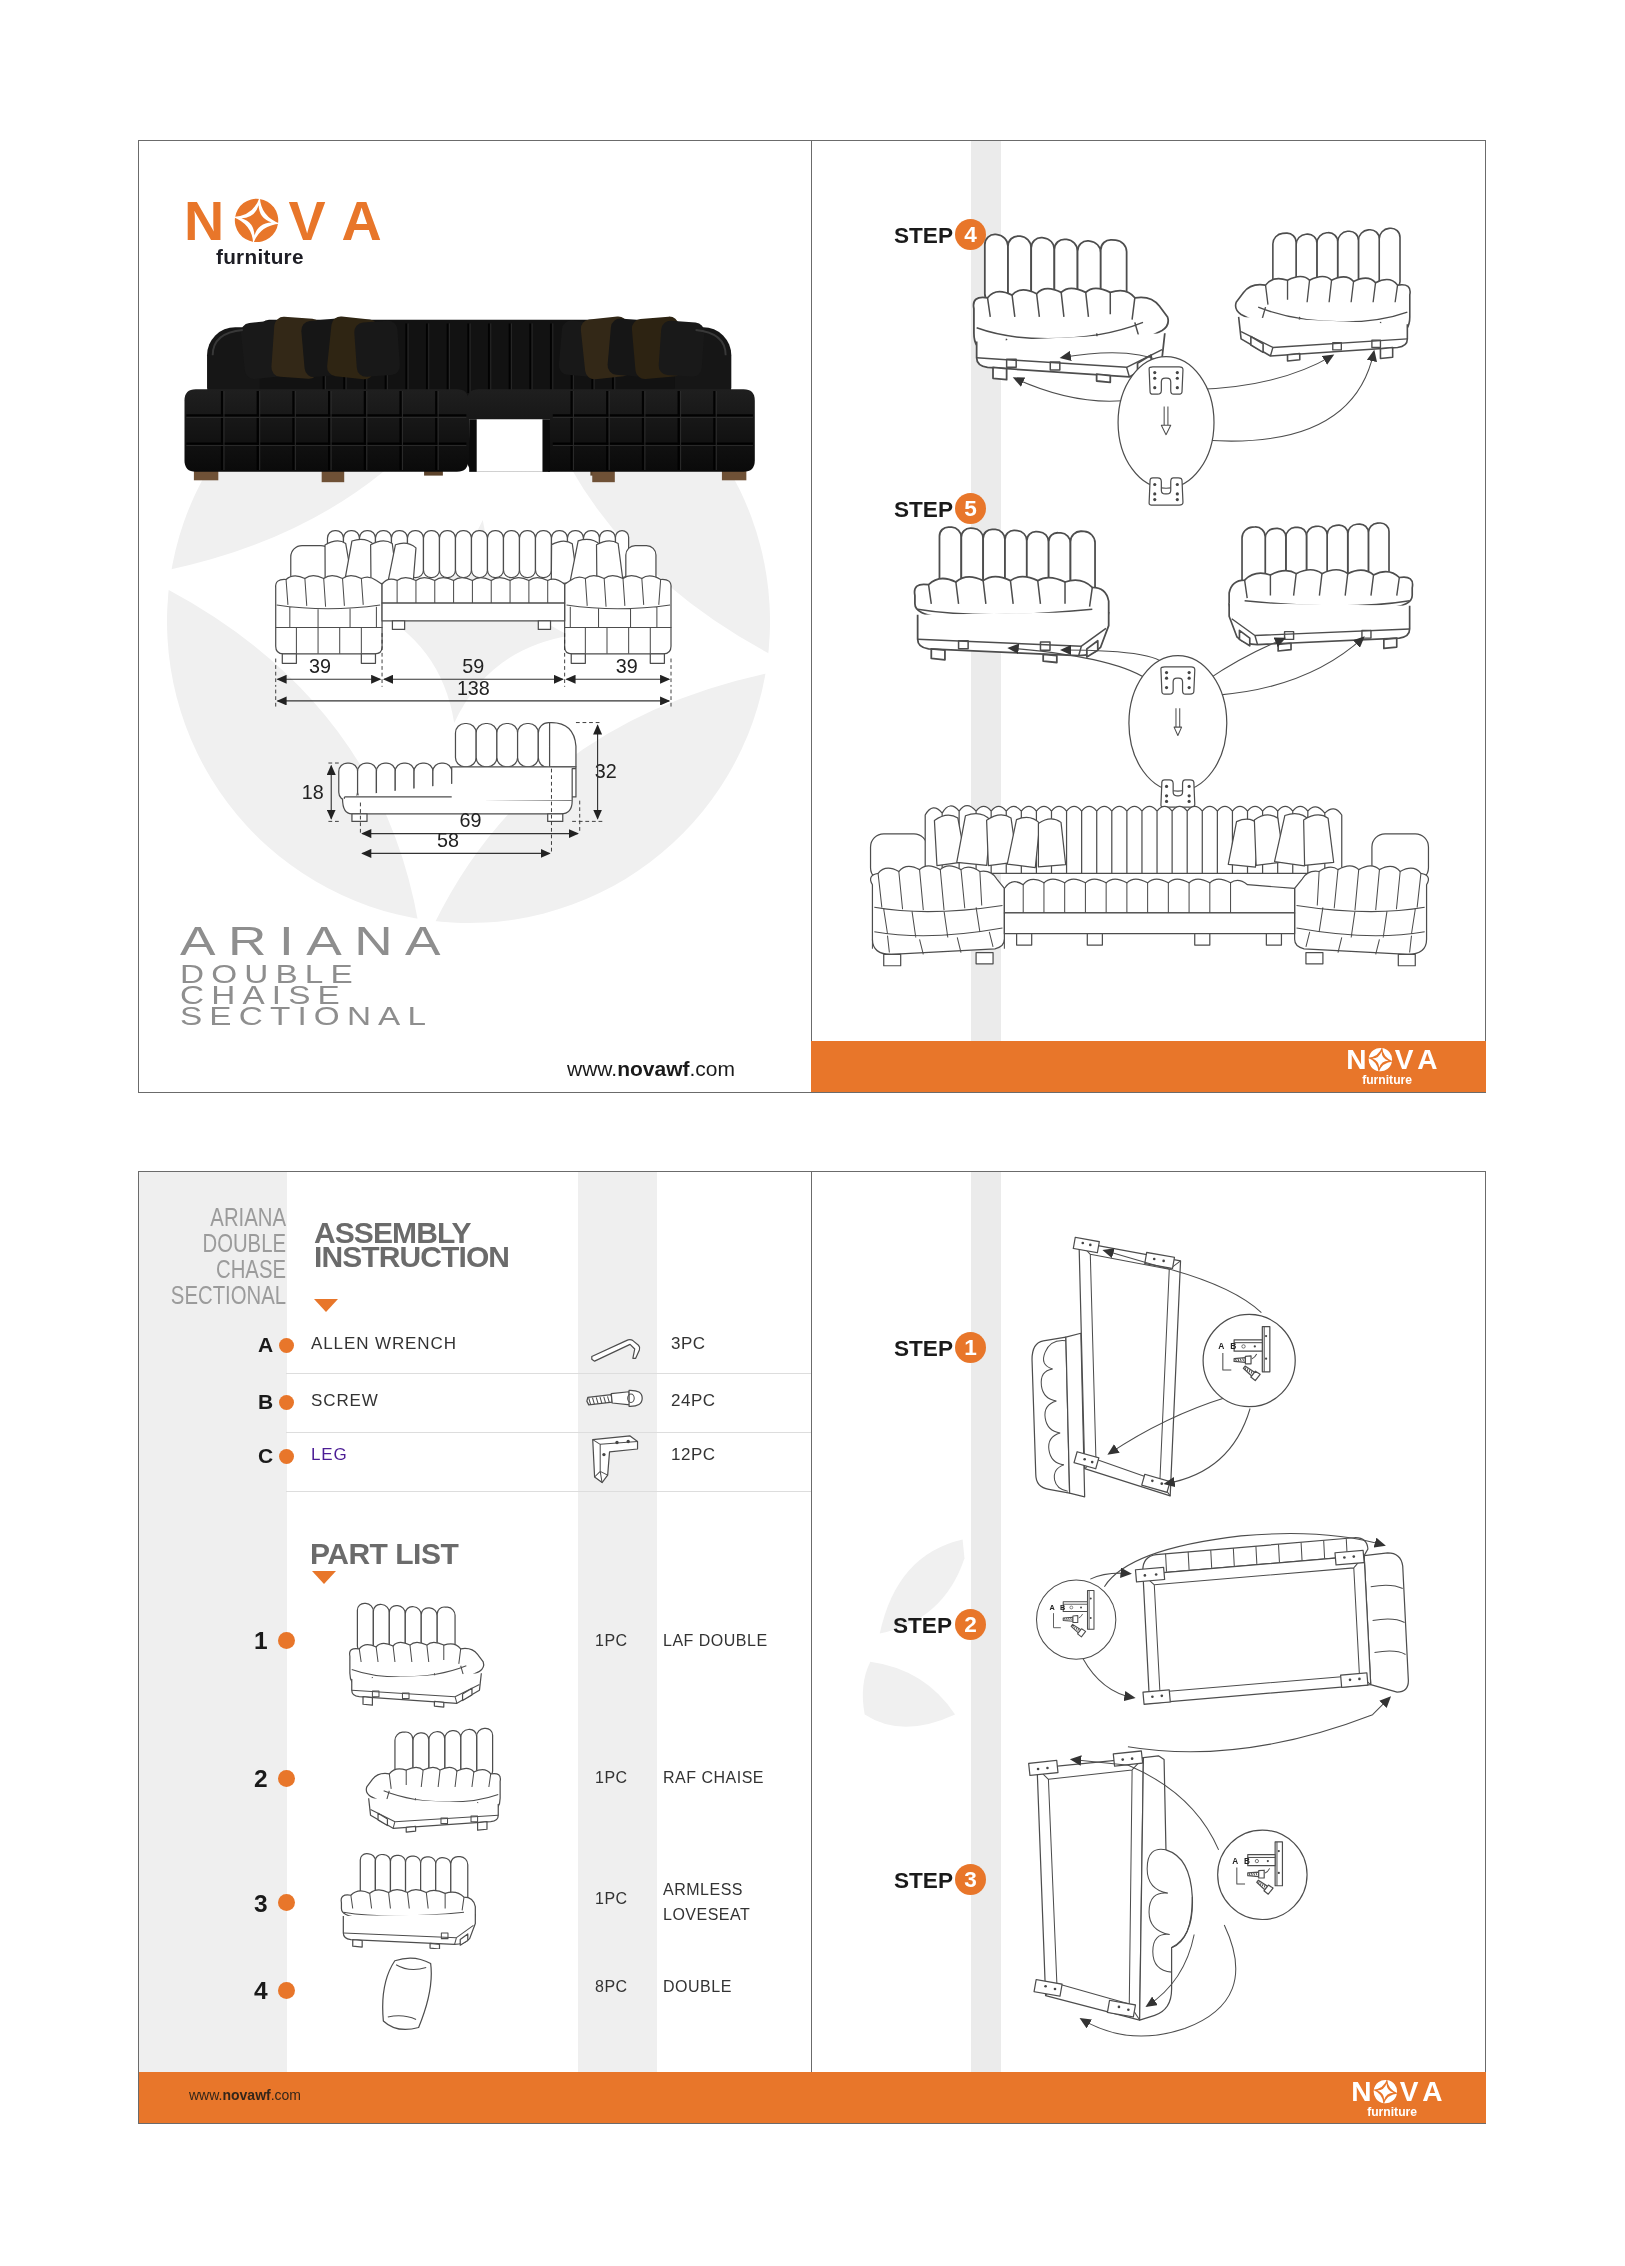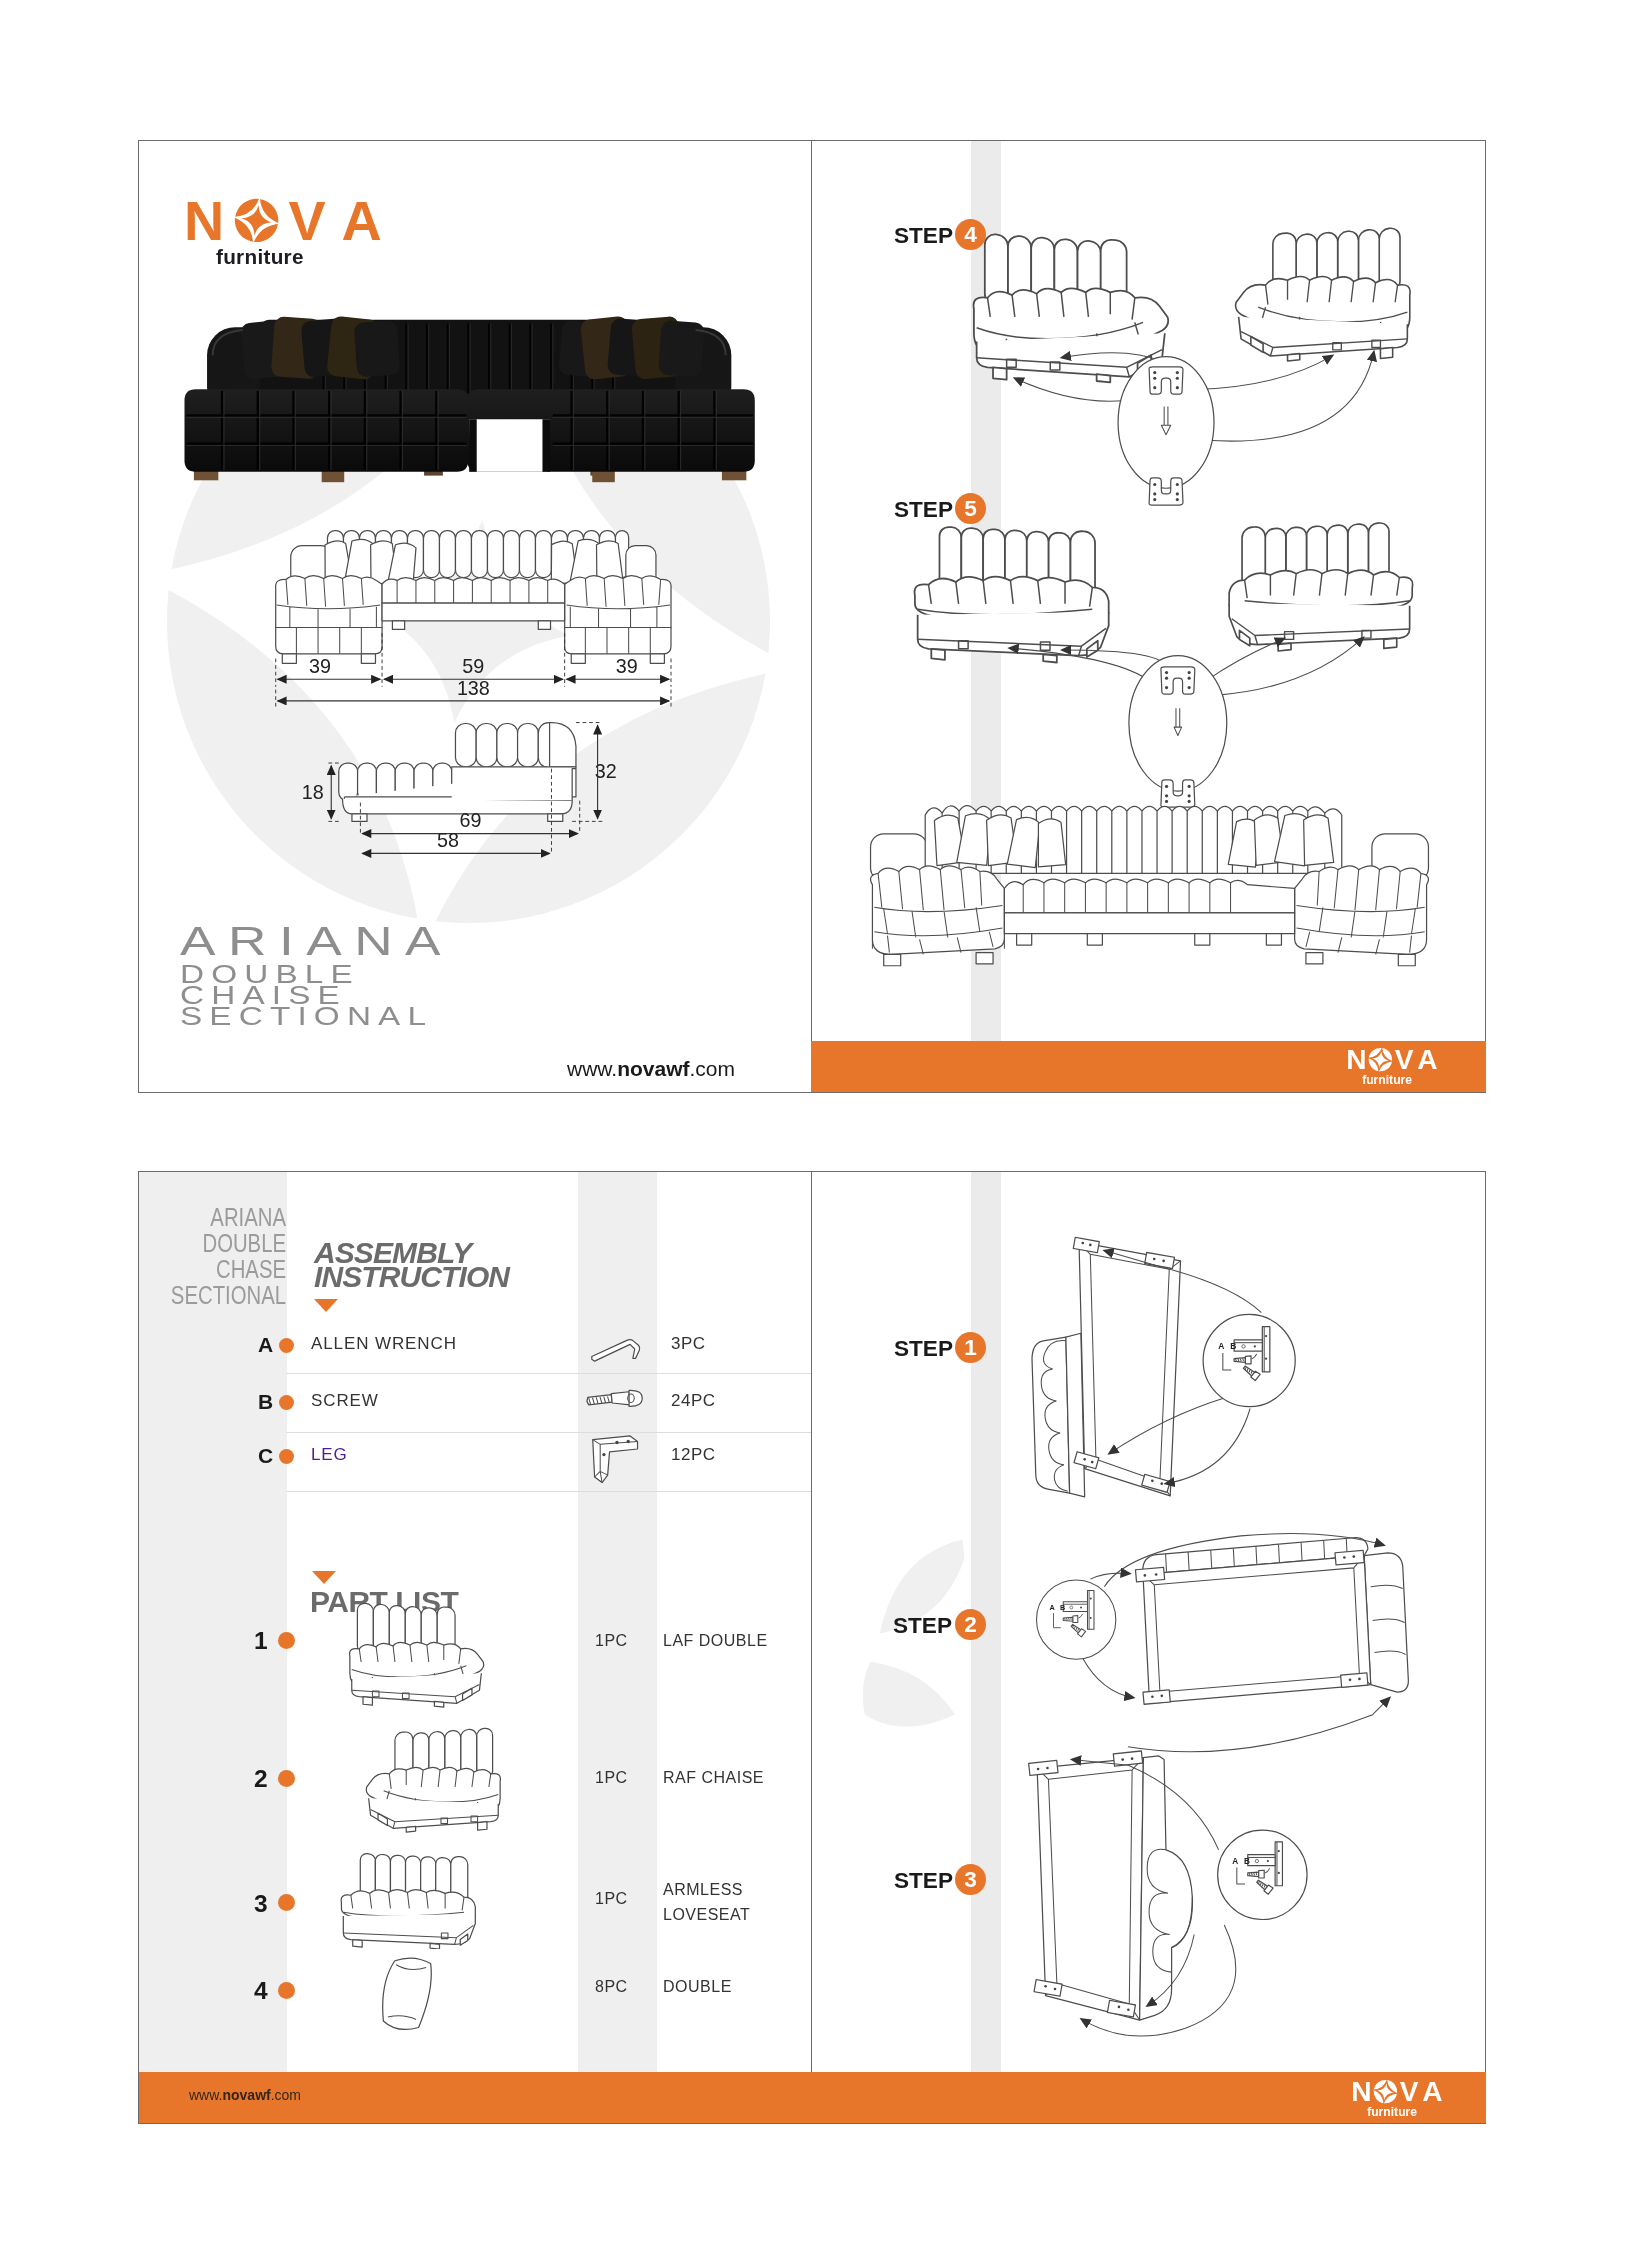--- a/index.html
+++ b/index.html
@@ -414,21 +414,21 @@
 
   <div class="abs" style="left:672px;top:0;width:0.9px;height:901px;background:#6b6b6b;"></div>
 
   <div class="abs" style="left:0px;top:32px;width:147px;color:#9b9b9b;text-align:right;font-size:25.4px;line-height:26px;">
     <div style="transform:scaleX(0.80);transform-origin:100% 0;">ARIANA</div>
     <div style="transform:scaleX(0.80);transform-origin:100% 0;">DOUBLE</div>
     <div style="transform:scaleX(0.80);transform-origin:100% 0;">CHASE</div>
     <div style="transform:scaleX(0.80);transform-origin:100% 0;">SECTIONAL</div>
   </div>
 
-  <div class="abs" style="left:175px;top:69px;font-size:30px;font-weight:bold;color:#6b6b6b;line-height:23.5px;letter-spacing:-0.9px;font-style:italic;">ASSEMBLY<br>INSTRUCTION</div>
+  <div class="abs" style="left:175px;top:49px;font-size:30px;font-weight:bold;color:#6b6b6b;line-height:23.5px;letter-spacing:-0.9px;">ASSEMBLY<br>INSTRUCTION</div>
   <div class="abs" style="left:175px;top:127px;width:0;height:0;border-left:12.2px solid transparent;border-right:12.2px solid transparent;border-top:13px solid #e8762a;"></div>
 
   <div class="abs" style="left:147px;top:201px;width:525px;height:0.9px;background:#ddd;"></div>
   <div class="abs" style="left:147px;top:260px;width:525px;height:0.9px;background:#ddd;"></div>
   <div class="abs" style="left:147px;top:319px;width:525px;height:0.9px;background:#ddd;"></div>
   <div class="abs" style="left:119px;top:161px;font-size:21px;font-weight:bold;color:#1a1a1a;">A</div>
   <div class="abs" style="left:140px;top:166px;width:15px;height:15px;border-radius:50%;background:#e8762a;"></div>
   <div class="abs" style="left:172px;top:162px;font-size:17px;letter-spacing:0.9px;color:#333;text-align:center;">ALLEN WRENCH</div>
   <div class="abs" style="left:532px;top:162px;font-size:17px;letter-spacing:0.5px;color:#333;">3PC</div>
   <div class="abs" style="left:119px;top:218px;font-size:21px;font-weight:bold;color:#1a1a1a;">B</div>
@@ -453,21 +453,21 @@
   </svg>
 
   <svg class="abs" style="left:450px;top:262px;" width="56" height="58" viewBox="0 0 60 62">
     <path class="ln" d="M4,6 L44,2 L52,8 L52,16 L22,19 L20,44 L14,52 L6,46 Z"></path>
     <path class="lnf" d="M4,6 L12,11 L52,8 M12,11 L12,40 L14,52 M12,40 L6,46 M20,44 L12,40"></path>
     <circle cx="30" cy="9" r="1.8" fill="#444"></circle>
     <circle cx="42" cy="8" r="1.8" fill="#444"></circle>
     <circle cx="16" cy="22" r="1.8" fill="#444"></circle>
   </svg>
 
-  <div class="abs" style="left:171px;top:365px;font-size:30px;font-weight:bold;color:#6b6b6b;letter-spacing:-0.5px;margin-top:48px;">PART LIST</div>
+  <div class="abs" style="left:171px;top:365px;font-size:30px;font-weight:bold;color:#6b6b6b;letter-spacing:-0.5px;">PART LIST</div>
   <div class="abs" style="left:173px;top:399px;width:0;height:0;border-left:12.2px solid transparent;border-right:12.2px solid transparent;border-top:13px solid #e8762a;"></div>
 
   <div class="abs" style="left:115px;top:455px;font-size:24.5px;font-weight:bold;color:#1a1a1a;">1</div>
   <div class="abs" style="left:139px;top:460px;width:17px;height:17px;border-radius:50%;background:#e8762a;"></div>
   <div class="abs" style="left:456px;top:460px;font-size:16px;letter-spacing:0.5px;color:#333;">1PC</div>
   <div class="abs" style="left:524px;top:460px;font-size:16px;letter-spacing:0.5px;color:#333;">LAF DOUBLE</div>
   <svg class="abs" style="left:205px;top:428px;" width="162" height="108" id="chaise1" viewBox="0 0 172 115">
     <g transform="skewY(4)">
       <rect class="ln" x="14" y="2" width="17" height="54" rx="8"></rect>
       <rect class="ln" x="31" y="2" width="17" height="54" rx="8"></rect>

